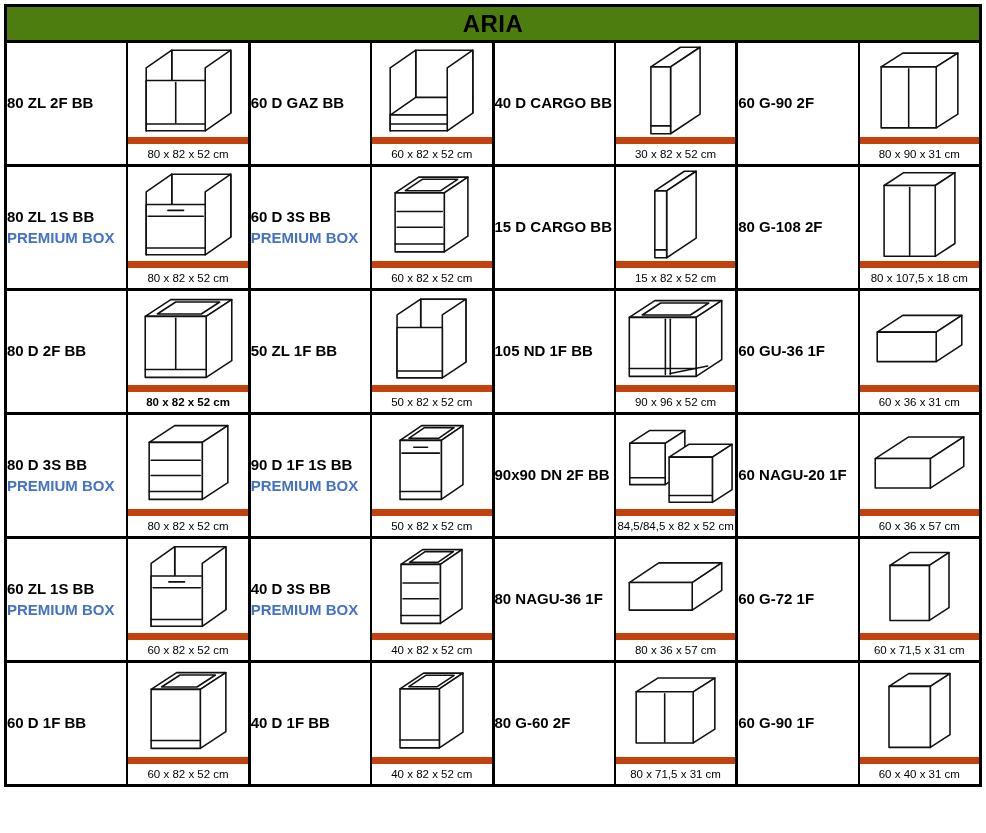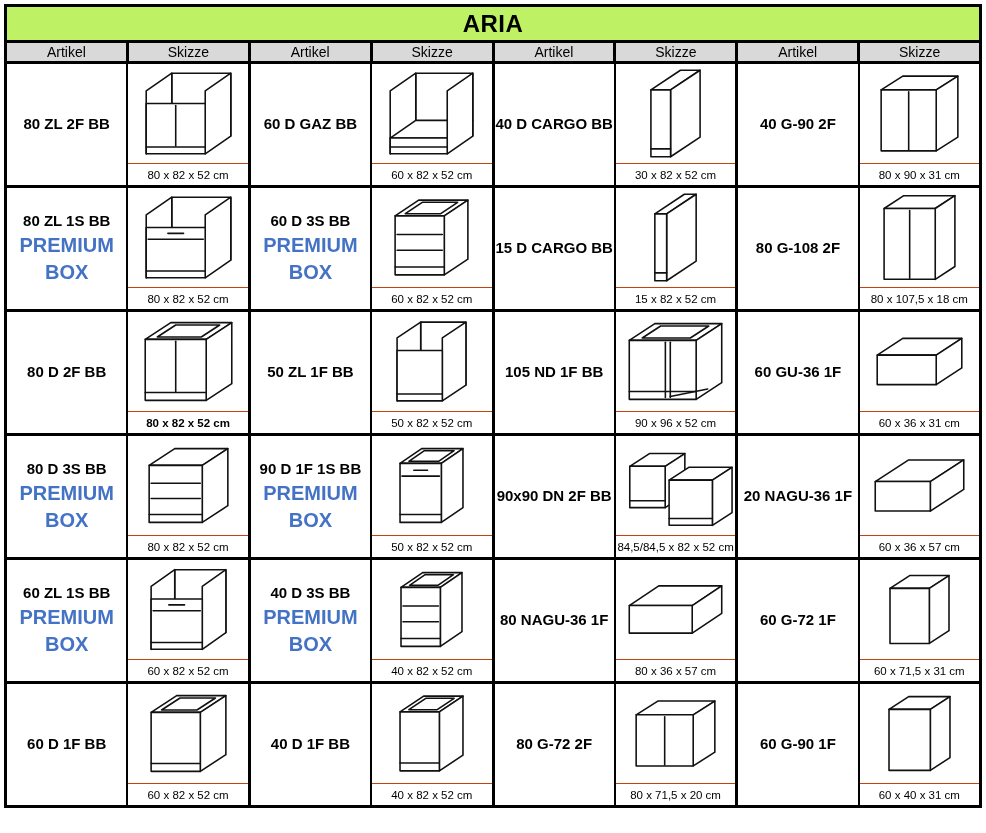--- a/index.html
+++ b/index.html
@@ -2,51 +2,41 @@
 <html><head>
 <meta charset="utf-8">
 <style>
   html,body{margin:0;padding:0;background:#fff;}
   body{font-family:"Liberation Sans",sans-serif;color:#000;}
   .page{width:986px;height:833px;box-sizing:border-box;padding:4px 4px;}
   table{border-collapse:collapse;width:100%;table-layout:fixed;}
   th,td{border:3px solid #000;padding:0;box-sizing:border-box;}
   th.title{height:36px;font-size:24px;font-weight:bold;letter-spacing:.5px;text-align:center;}
   tr.hdr th{height:21px;font-size:14px;font-weight:400;text-align:center;}
-  td.artikel{border-right-width:2px;text-align:center;vertical-align:middle;
+  td.artikel{border-right-width:2px;vertical-align:middle;
              font-weight:bold;font-size:15px;height:124px;}
   td.skizze{border-left-width:2px;vertical-align:top;height:124px;}
   .pname{line-height:1.35;}
-  .premium{font-weight:bold;font-size:20px;line-height:1.35;}
+  .premium{font-weight:bold;font-size:15px;line-height:1.35;}
   .skwrap{display:flex;flex-direction:column;height:121px;}
   .sketch{flex:1 1 auto;display:flex;align-items:center;justify-content:center;overflow:hidden;}
   .sketch svg{width:119px;height:99px;display:block;}
-  .dims{height:21px;border-top:1px solid #c2410c;display:flex;align-items:center;
+  .dims{height:21px;border-top:7px solid #c2410c;display:flex;align-items:center;
         justify-content:center;font-size:11.5px;}
   .dims.bold{font-weight:bold;}
 </style>
 </head>
 <body>
 
 <div class="page">
   <table>
     <thead>
       <tr>
-        <th class="title" colspan="8" id="title-cell" style="background: #bef264;">ARIA</th>
+        <th class="title" colspan="8" id="title-cell" style="background: #4d7c0f;">ARIA</th>
       </tr>
-      <tr class="hdr" id="header-row">
-          <th style="background: rgb(217, 217, 217);">Artikel</th>
-          <th style="background: rgb(217, 217, 217);">Skizze</th>
-          <th style="background: rgb(217, 217, 217);">Artikel</th>
-          <th style="background: rgb(217, 217, 217);">Skizze</th>
-          <th style="background: rgb(217, 217, 217);">Artikel</th>
-          <th style="background: rgb(217, 217, 217);">Skizze</th>
-          <th style="background: rgb(217, 217, 217);">Artikel</th>
-          <th style="background: rgb(217, 217, 217);">Skizze</th>
-        </tr>
     </thead>
     <tbody id="grid">
         <tr>
           <td class="artikel">
             <div class="pname">80 ZL 2F BB</div>
           </td>
           <td class="skizze">
             <div class="skwrap">
               <div class="sketch">
                 <svg viewBox="0 0 121 99">
@@ -95,21 +85,21 @@
                     <polygon points="55.5,25.5 85.5,5.5 85.5,73.5 55.5,93.5" fill="#fff"></polygon>
                     <polygon points="35.5,93.5 35.5,25.5 55.5,25.5 55.5,93.5" fill="#fff"></polygon>
                     <line x1="35.5" y1="85.5" x2="55.5" y2="85.5"></line>
                   </g>
                 </svg>
               </div>
               <div class="dims">30 x 82 x 52 cm</div>
             </div>
           </td>
           <td class="artikel">
-            <div class="pname">40 G-90 2F</div>
+            <div class="pname">60 G-90 2F</div>
           </td>
           <td class="skizze">
             <div class="skwrap">
               <div class="sketch">
                 <svg viewBox="0 0 121 99">
                   <g stroke="#111111" stroke-width="1.6" fill="none" stroke-linejoin="round" stroke-linecap="round">
                     <polygon points="21.5,25.5 43.5,11.5 99.5,11.5 77.5,25.5" fill="#fff"></polygon>
                     <polygon points="77.5,25.5 99.5,11.5 99.5,73.5 77.5,87.5" fill="#fff"></polygon>
                     <polygon points="21.5,87.5 21.5,25.5 77.5,25.5 77.5,87.5" fill="#fff"></polygon>
                     <line x1="49.5" y1="27.5" x2="49.5" y2="86.5"></line>
@@ -342,21 +332,21 @@
                     <polygon points="98,44 118,31 118,77 98,90" fill="#fff"></polygon>
                     <polygon points="54,90 54,44 98,44 98,90" fill="#fff"></polygon>
                     <line x1="54" y1="83" x2="98" y2="83"></line>
                   </g>
                 </svg>
               </div>
               <div class="dims">84,5/84,5 x 82 x 52 cm</div>
             </div>
           </td>
           <td class="artikel">
-            <div class="pname">20 NAGU-36 1F</div>
+            <div class="pname">60 NAGU-20 1F</div>
           </td>
           <td class="skizze">
             <div class="skwrap">
               <div class="sketch">
                 <svg viewBox="0 0 121 99">
                   <g stroke="#111111" stroke-width="1.6" fill="none" stroke-linejoin="round" stroke-linecap="round">
                     <polygon points="15.5,45.5 49.5,23.5 105.5,23.5 71.5,45.5" fill="#fff"></polygon>
                     <polygon points="71.5,45.5 105.5,23.5 105.5,53.5 71.5,75.5" fill="#fff"></polygon>
                     <polygon points="15.5,75.5 15.5,45.5 71.5,45.5 71.5,75.5" fill="#fff"></polygon>
                   </g>
@@ -479,35 +469,35 @@
                     <polygon points="28.5,87.5 28.5,27.5 68.5,27.5 68.5,87.5" fill="#fff"></polygon>
                     <polygon points="37.5,25.3 54.7,13.7 83.5,13.7 66.3,25.3" fill="none"></polygon>
                     <line x1="28.5" y1="79.5" x2="68.5" y2="79.5"></line>
                   </g>
                 </svg>
               </div>
               <div class="dims">40 x 82 x 52 cm</div>
             </div>
           </td>
           <td class="artikel">
-            <div class="pname">80 G-72 2F</div>
+            <div class="pname">80 G-60 2F</div>
           </td>
           <td class="skizze">
             <div class="skwrap">
               <div class="sketch">
                 <svg viewBox="0 0 121 99">
                   <g stroke="#111111" stroke-width="1.6" fill="none" stroke-linejoin="round" stroke-linecap="round">
                     <polygon points="20.5,30.5 42.5,16.5 100.5,16.5 78.5,30.5" fill="#fff"></polygon>
                     <polygon points="78.5,30.5 100.5,16.5 100.5,68.5 78.5,82.5" fill="#fff"></polygon>
                     <polygon points="20.5,82.5 20.5,30.5 78.5,30.5 78.5,82.5" fill="#fff"></polygon>
                     <line x1="49.5" y1="32.5" x2="49.5" y2="81.5"></line>
                   </g>
                 </svg>
               </div>
-              <div class="dims">80 x 71,5 x 20 cm</div>
+              <div class="dims">80 x 71,5 x 31 cm</div>
             </div>
           </td>
           <td class="artikel">
             <div class="pname">60 G-90 1F</div>
           </td>
           <td class="skizze">
             <div class="skwrap">
               <div class="sketch">
                 <svg viewBox="0 0 121 99">
                   <g stroke="#111111" stroke-width="1.6" fill="none" stroke-linejoin="round" stroke-linecap="round">

